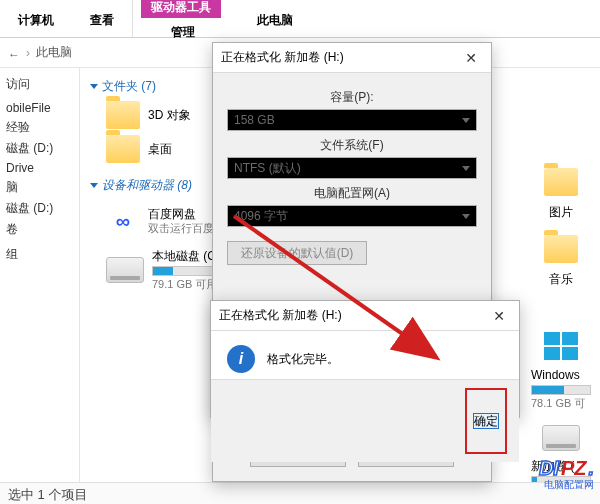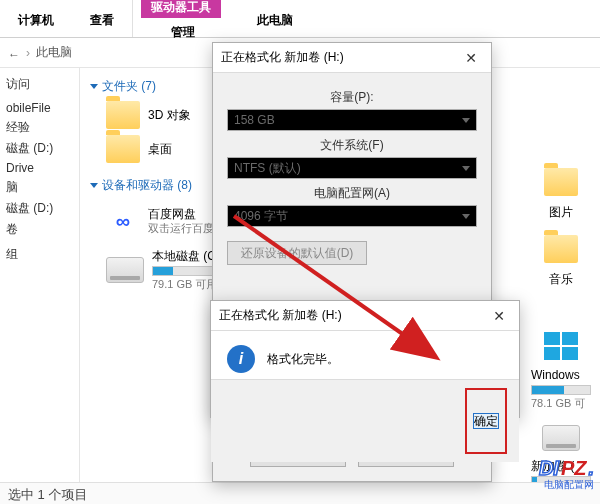--- a/index.html
+++ b/index.html
@@ -134,21 +134,21 @@
           </div>
       </div>
       <div class="item">
         <div class="folder-ico"></div>
         <div class="txt">
             <span>桌面</span>
           </div>
       </div>
     </div>
 
-    <div class="section-head" style="margin-top:10px;">
+    <div class="section-head" style="margin-top:10px;font-style:italic;">
       <span class="chev"></span>
       <span>设备和驱动器 (8)</span>
     </div>
     <div class="grid">
       <div class="item">
         <div class="baidu-ico">∞</div>
         <div class="txt">
           <span>百度网盘</span>
           <span class="sub">双击运行百度…</span>
         </div>

